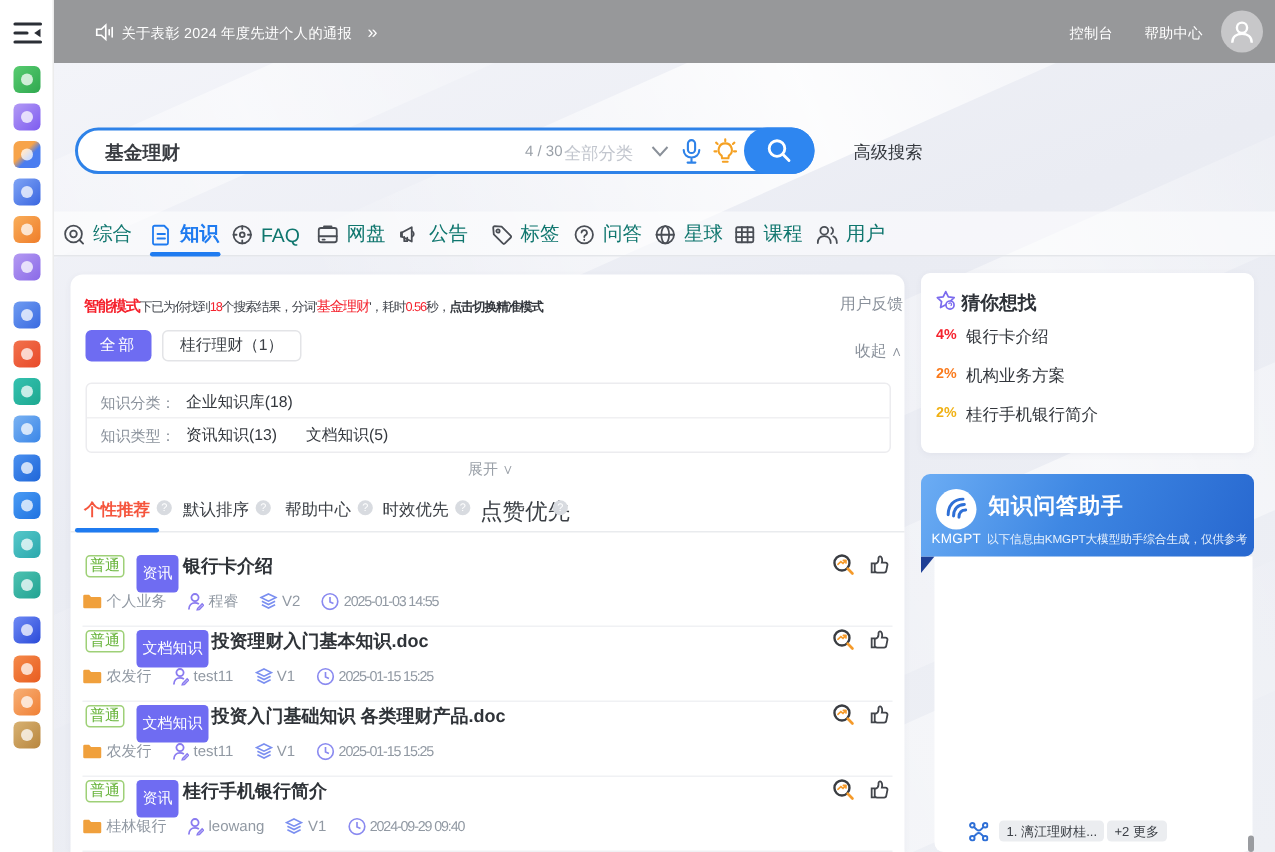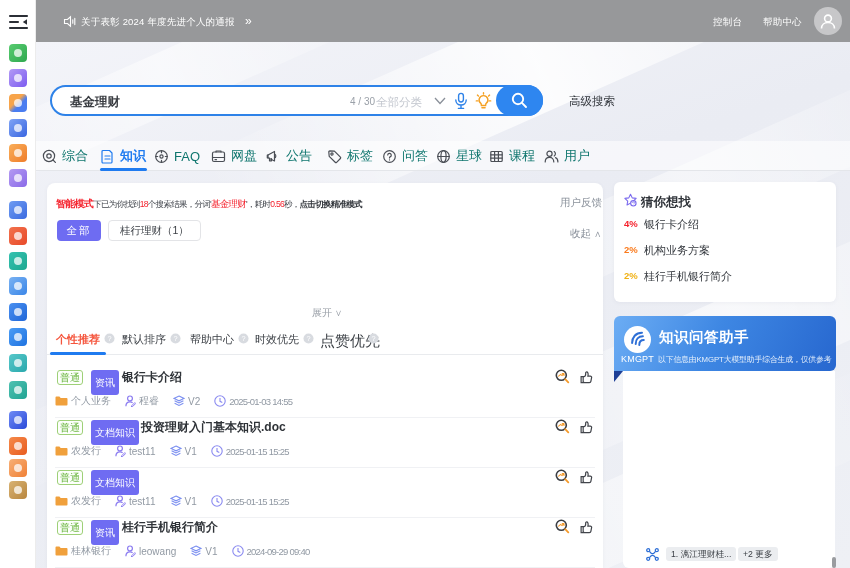--- a/index.html
+++ b/index.html
@@ -224,20 +224,31 @@
   <div class="abs" style="left:64px;top:27px;width:47px;height:2.5px;background:#1f7bf0;border-radius:2px;"></div>
 </div>
 
 <div class="abs panel" id="panel">
     <div class="abs" style="left:9px;top:14px;font-size:8.5px;color:#41454c;letter-spacing:-0.72px;text-align:right;">
   <span style="color:#f5222d;font-weight:bold;font-size:10px;">智能模式</span>下已为你找到<span style="color:#f5222d;">18</span>个搜索结果，分词'<span style="color:#f5222d;font-size:9.5px;">基金理财</span>'，耗时<span style="color:#f5222d;">0.56</span>秒，<span style="font-weight:bold;color:#33373d;">点击切换精准模式</span></div>
     <div class="abs" style="left:513px;top:13px;font-size:10.5px;color:#8a919b;white-space:nowrap;">用户反馈</div>
     <div class="abs" style="left:10px;top:37px;width:44px;height:21px;background:#6e6cf2;border-radius:4px;color:#fff;font-size:10.5px;text-align:center;line-height:21px;letter-spacing:2px;">全部</div>
     <div class="abs" style="left:61px;top:37px;height:21px;background:#fff;border:1px solid #e3e4e7;border-radius:4px;color:#3c4046;font-size:10.5px;line-height:19px;padding:0 11px;">桂行理财（1）</div>
     <div class="abs" style="left:523px;top:44px;font-size:10.5px;color:#8a919b;white-space:nowrap;">收起 <span style="font-size:9px;">∧</span></div>
+    <div class="abs" style="left:10px;top:72px;width:537px;height:47px;border:1px solid #ececef;border-radius:4px;">
+   <div style="height:23px;border-bottom:1px solid #f0f0f2;position:relative;">
+     <span class="abs" style="left:9px;top:6px;font-size:10px;color:#8a919b;">知识分类：</span>
+     <span class="abs" style="left:66px;top:5px;font-size:10.5px;color:#33373d;">企业知识库(18)</span>
+      </div>
+   <div style="height:22px;position:relative;">
+     <span class="abs" style="left:9px;top:5px;font-size:10px;color:#8a919b;">知识类型：</span>
+     <span class="abs" style="left:66px;top:4px;font-size:10.5px;color:#33373d;">资讯知识(13)</span>
+     <span class="abs" style="left:146px;top:4px;font-size:10.5px;color:#33373d;">文档知识(5)</span>
+      </div>
+    </div>
     <div class="abs" style="left:265px;top:123px;font-size:10px;color:#9aa0a8;">展开 <span style="font-size:9px;">∨</span></div>
     <div class="abs" style="left:0;top:140px;width:556px;height:32px;border-bottom:1px solid #e9ebee;">
       <span class="abs" style="left:9px;top:9px;font-size:11px;color:#f5553d;font-weight:bold;">个性推荐</span>
   <svg class="abs" style="left:57px;top:10px" width="11" height="11" viewBox="0 0 12 12">
         <circle cx="6" cy="6" r="5.5" fill="#d8dbe0"></circle>
         <text x="6" y="8.6" font-size="8" fill="#fff" text-anchor="middle">?</text>
       </svg>
       <span class="abs" style="left:75px;top:9px;font-size:11px;color:#3c4046;">默认排序</span>
   <svg class="abs" style="left:123px;top:10px" width="11" height="11" viewBox="0 0 12 12">
         <circle cx="6" cy="6" r="5.5" fill="#d8dbe0"></circle>
@@ -332,20 +343,21 @@
         <svg width="12" height="12" viewBox="0 0 12 12" fill="none" stroke="#8a8af0" stroke-width="1.1">
           <circle cx="6" cy="6" r="5.2"></circle>
           <path d="M6 3 L6 6.3 L8.3 7.4"></path>
         </svg>
         <span style="font-size:9.5px;letter-spacing:-0.75px;">2025-01-15 15:25</span>
       </span>
     </div>
     <div class="abs" style="left:0;top:272px;width:556px;height:50px;">
     <span class="badge-g abs" style="left:10px;top:15px;">普通</span>
     <span class="badge-p abs" style="left:44px;top:15px;">文档知识</span>
+    <span class="abs" style="left:94px;top:14px;font-size:12px;font-weight:600;color:#2f3338;">投资入门基础知识 各类理财产品.doc</span>
     <span class="abs" style="left:508px;top:14px;"><svg width="15" height="15" viewBox="0 0 15 15" fill="none" stroke-linecap="round">
           <circle cx="6.3" cy="6.3" r="5" stroke="#3a3d42" stroke-width="1.6"></circle>
           <path d="M10.2 10.2 L13.3 13.3" stroke="#f59a2a" stroke-width="1.8"></path>
           <path d="M3.6 7.2 L5.6 5.4 L7 6.6 L9 4.6 M9 4.6 L9 6.4 M9 4.6 L7.2 4.6" stroke="#f59a2a" stroke-width="1.1"></path>
         </svg></span>
     <span class="abs" style="left:533px;top:15px;"><svg width="13" height="13" viewBox="0 0 14 14" fill="none" stroke="#42454b" stroke-width="1.3">
           <path d="M1.2 6 h2.2 v6.5 H1.2 Z M3.4 11.6 l1 .7 c.3 .2 .7 .3 1.1 .3 h4.6 c.8 0 1.5-.6 1.6-1.4 l.8-4 a1.4 1.4 0 0 0 -1.4-1.7 H8.5 c.3-1.2 .4-2.4 -.1-3.5 c-.3-.7-1-1.1-1.6-.9 c-.5 .2-.7 .6-.7 1.1 v1.2 c0 1.4-1 2.6-2.4 2.9"></path>
         </svg></span>
     <span class="meta abs" style="left:8px;top:39px;gap:3px;">
         <svg width="13" height="10" viewBox="0 0 13 10">

